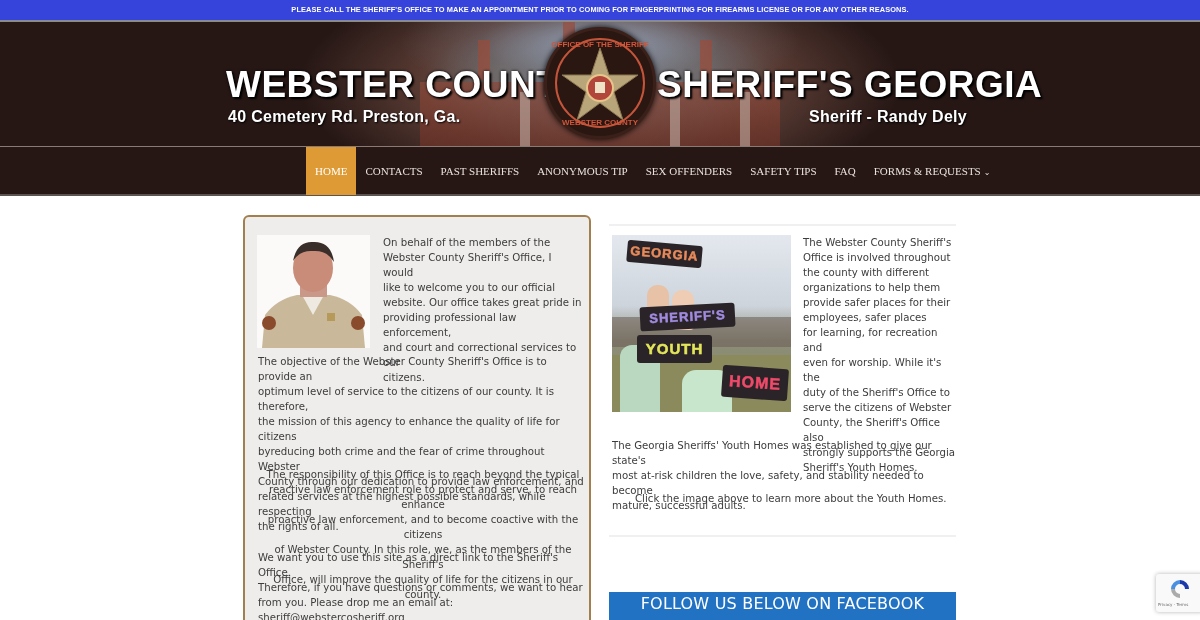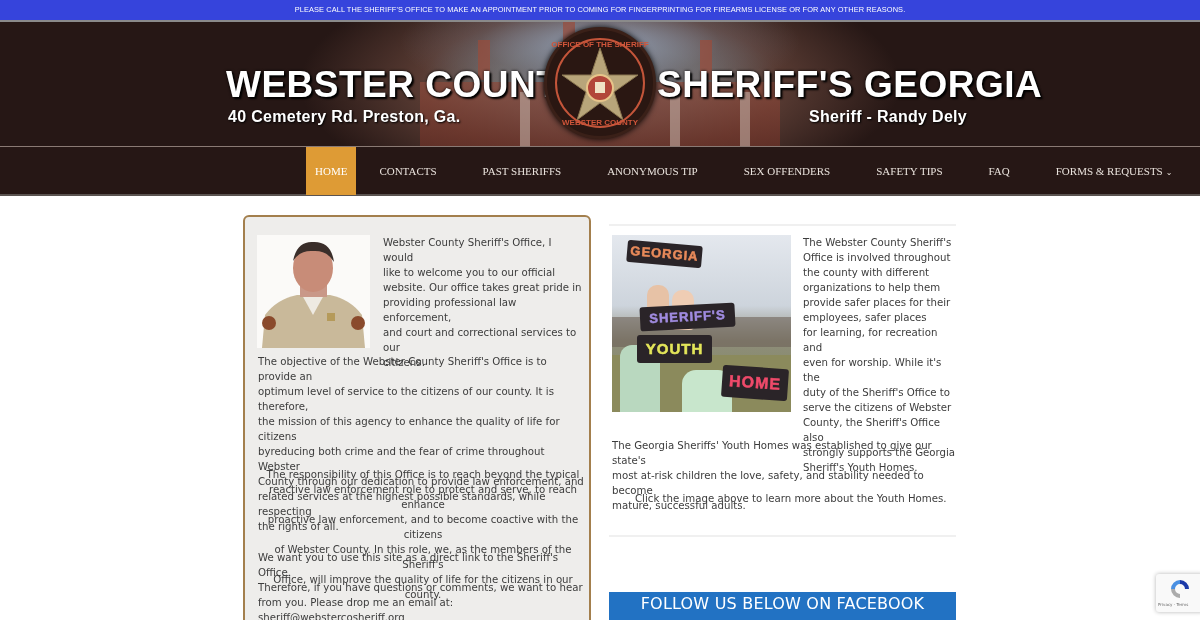--- a/index.html
+++ b/index.html
@@ -2,21 +2,21 @@
 <html><head>
 <meta charset="utf-8">
 <style>
   * { box-sizing: border-box; margin: 0; padding: 0; }
   html, body { width: 1200px; height: 620px; overflow: hidden; background: #ffffff; }
   body { font-family: "DejaVu Sans", sans-serif; color: #333; position: relative; }
 
   .topbar {
     position: absolute; left: 0; top: 0; width: 1200px; height: 20px;
     background: #3644dc; color: #fff; text-align: center;
-    font-family: "Liberation Sans", sans-serif; font-weight: normal;
+    font-family: "Liberation Sans", sans-serif; font-weight: bold;
     font-size: 7.4px; line-height: 19px; letter-spacing: 0.1px;
   }
   .topbar-line { position: absolute; left: 0; top: 20px; width: 1200px; height: 2px; background: #8a8a8a; }
 
   .banner {
     position: absolute; left: 0; top: 22px; width: 1200px; height: 124px;
     background: #261715; overflow: hidden;
   }
   .banner-photo {
     position: absolute; left: 300px; top: -10px; width: 600px; height: 160px;
@@ -66,21 +66,21 @@
   .badge-star {
     position: absolute; left: 13px; top: 16px; width: 80px; height: 80px;
   }
 
   .nav {
     position: absolute; left: 0; top: 146px; width: 1200px; height: 50px;
     background: #261715; border-top: 1px solid #8a7a74; border-bottom: 2px solid #5a5350;
   }
   .nav-items { position: absolute; left: 306px; top: 0; height: 48px; display: flex; }
   .nav-item {
-    height: 48px; line-height: 48px; padding: 0 23px;
+    height: 48px; line-height: 48px; padding: 0 9px;
     font-family: "Liberation Serif", serif; font-size: 11px; color: #e9e2dc;
     text-transform: uppercase; white-space: nowrap; cursor: pointer;
   }
   .nav-item.active { background: #de9b35; color: #fff; padding: 0 9px; }
   .nav-caret { font-size: 8px; margin-left: 3px; }
 
   .welcome-box {
     position: absolute; left: 243px; top: 215px; width: 348px; height: 420px;
     background: #eeedeb; border: 2px solid #a37f4d; border-radius: 6px;
   }
@@ -180,20 +180,21 @@
     <rect x="43" y="46" width="27" height="16" fill="#c99888"></rect>
     <ellipse cx="56" cy="33" rx="20" ry="24" fill="#c88c78"></ellipse>
     <path d="M36,26 Q40,6 56,7 Q74,6 77,27 Q70,15 56,16 Q43,15 36,26 Z" fill="#3a2e2a"></path>
     <circle cx="12" cy="88" r="7" fill="#8a4a2c"></circle>
     <circle cx="101" cy="88" r="7" fill="#8a4a2c"></circle>
     <rect x="70" y="78" width="8" height="8" fill="#b59a5a"></rect>
   </svg>
 </div>
 
 <div class="text" style="left:383px; top:235px; width:200px;">
+  <div>On behalf of the members of the</div>
   <div>Webster County Sheriff's Office, I would</div>
   <div>like to welcome you to our official</div>
   <div>website. Our office takes great pride in</div>
   <div>providing professional law enforcement,</div>
   <div>and court and correctional services to our</div>
   <div>citizens.</div>
 </div>
 
 <div class="text" style="left:258px; top:354px; width:330px;">
   <div>The objective of the Webster County Sheriff's Office is to provide an</div>

